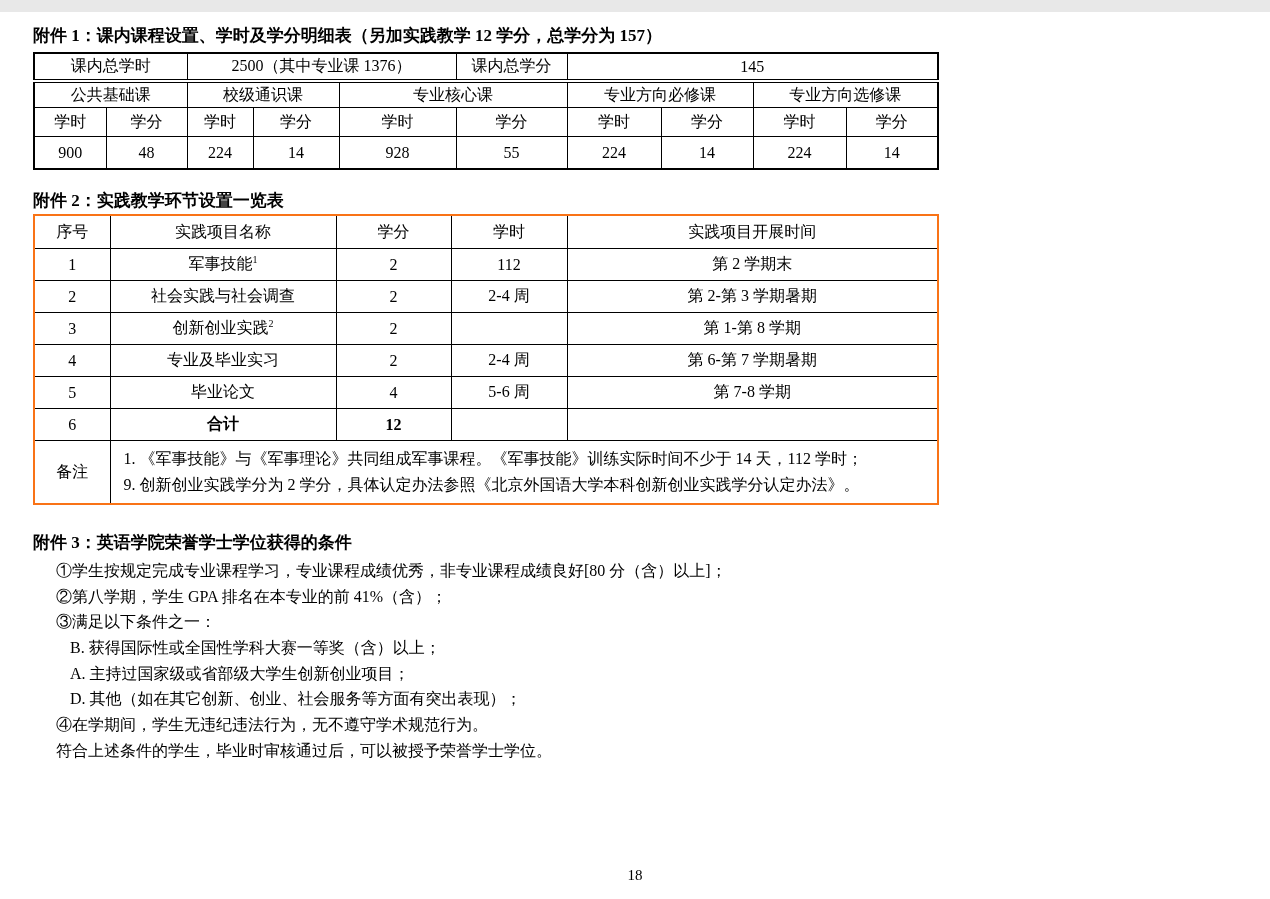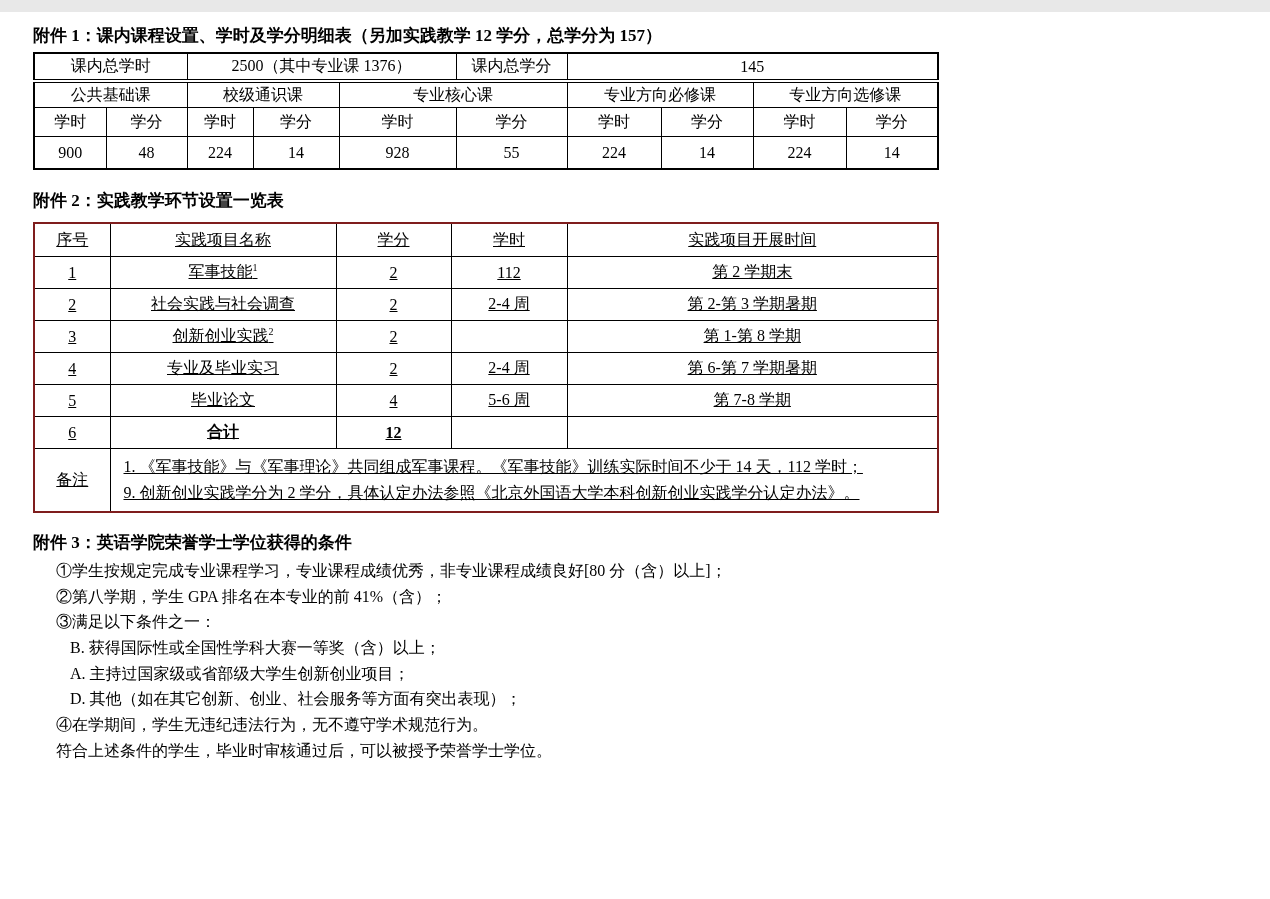--- a/index.html
+++ b/index.html
@@ -13,21 +13,21 @@
   .t2 { top:177px; }
   .t3 { top:519px; }
   table { border-collapse:collapse; table-layout:fixed; position:absolute; left:33px; width:904px; }
   td { border:1px solid #000; text-align:center; vertical-align:middle; font-size:16px; padding:0; overflow:hidden; white-space:nowrap; }
   .tblA { top:40px; border:2px solid #000; border-bottom:1px solid #000; }
   .tblA td { height:25px; }
   .tblB { top:70px; border:2px solid #000; border-top:1px solid #000; }
   .tblB .r1 td { height:24px; }
   .tblB .r2 td { height:28px; }
   .tblB .r3 td { height:31px; }
-  .tbl2 { top:210px; border:2px solid #7f1d1d;text-decoration:underline; }
+  .tbl2 { top:202px; border:2px solid #f97316; }
   .tbl2 .hdr td { height:32px; }
   .tbl2 .row td { height:31px; }
   .tbl2 .remark td { height:62px; }
   .remark-content { text-align:left; padding-left:13px; line-height:26px; white-space:nowrap; }
   .remark-content div { white-space:nowrap; }
   .bold { font-weight:bold; }
   sup { font-size:10px; line-height:0; }
   .a3 { position:absolute; left:56px; top:546px; font-size:16px; }
   .a3 .line { height:25.7px; line-height:25.7px; white-space:nowrap; }
   .a3 .ind { margin-left:14px; }
@@ -181,14 +181,15 @@
     <div class="line">①学生按规定完成专业课程学习，专业课程成绩优秀，非专业课程成绩良好[80 分（含）以上]；</div>
     <div class="line">②第八学期，学生 GPA 排名在本专业的前 41%（含）；</div>
     <div class="line">③满足以下条件之一：</div>
     <div class="line ind">B. 获得国际性或全国性学科大赛一等奖（含）以上；</div>
     <div class="line ind">A. 主持过国家级或省部级大学生创新创业项目；</div>
     <div class="line ind">D. 其他（如在其它创新、创业、社会服务等方面有突出表现）；</div>
     <div class="line">④在学期间，学生无违纪违法行为，无不遵守学术规范行为。</div>
     <div class="line">符合上述条件的学生，毕业时审核通过后，可以被授予荣誉学士学位。</div>
   </div>
 
+  <div class="pagenum">18</div>
 
 </div>
 
 </body></html>

